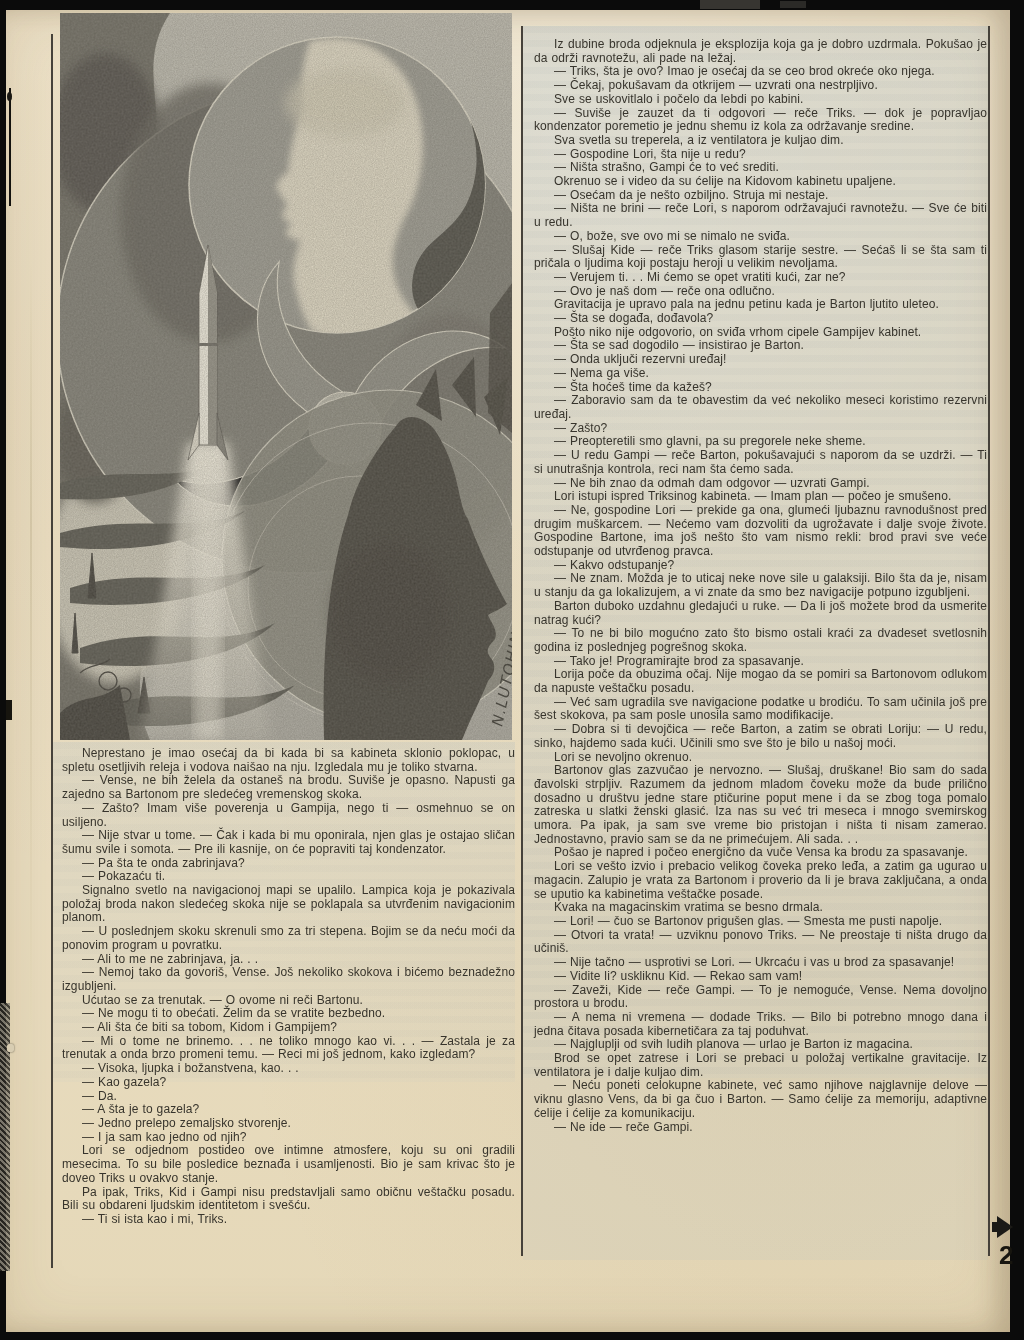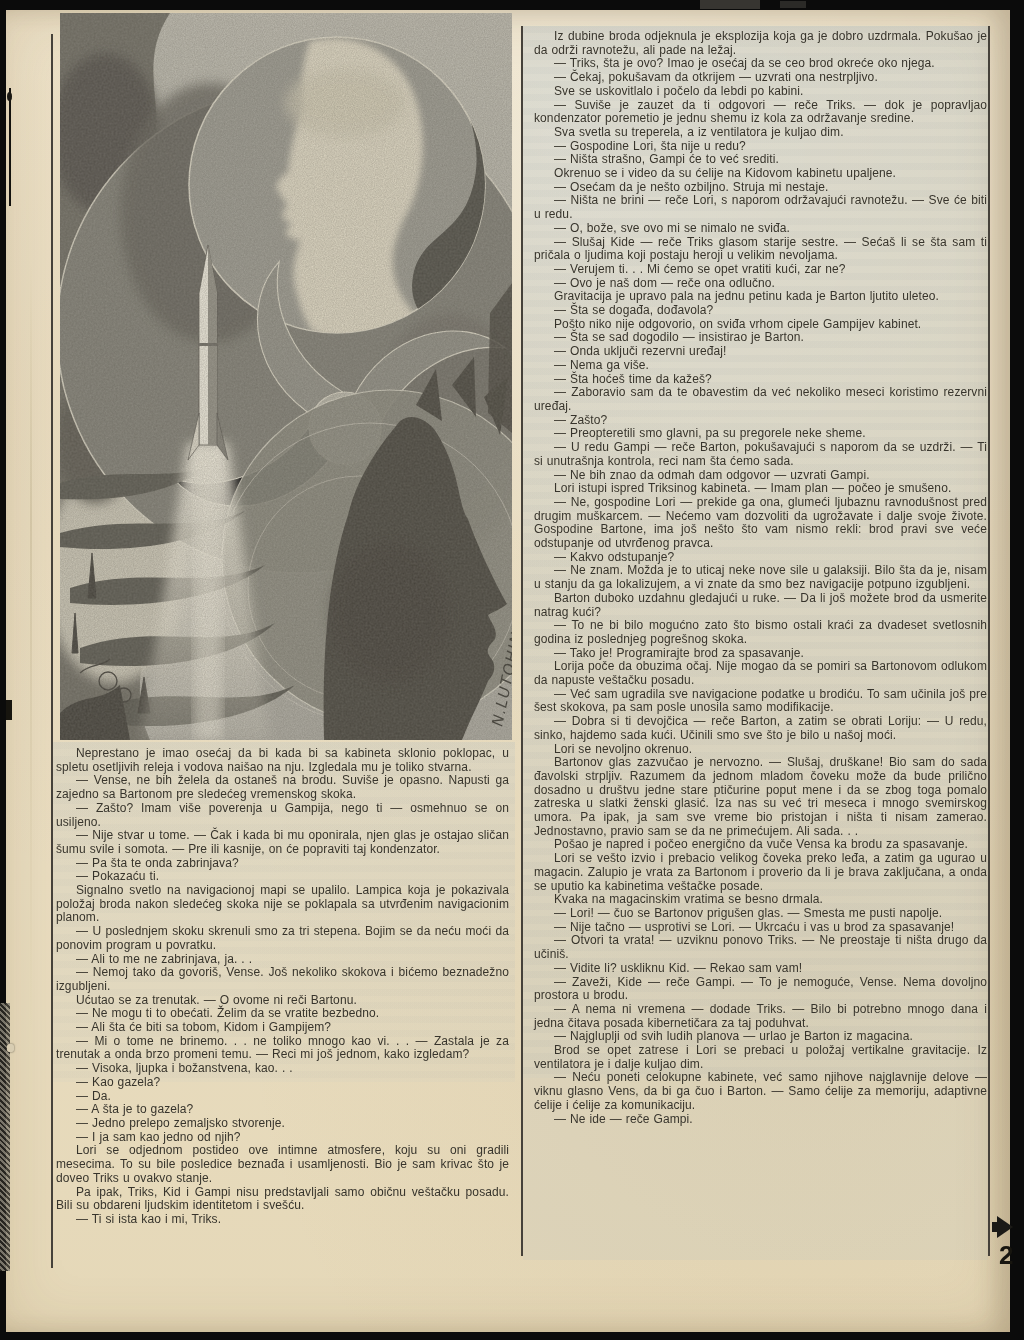--- a/index.html
+++ b/index.html
@@ -37,22 +37,22 @@
         linear-gradient(180deg, rgba(178,192,198,.32), rgba(178,192,198,.22));}
   .tint-right2{left:523px;top:1078px;width:465px;height:182px;background:rgba(178,192,198,.14);}
   .tint-left{left:53px;top:742px;width:462px;height:340px;
       background:
         repeating-linear-gradient(180deg, rgba(110,125,140,.03) 0 7px, rgba(0,0,0,0) 7px 13.7px),
         linear-gradient(180deg, rgba(178,192,198,.20), rgba(178,192,198,.08));}
   
   .col{position:absolute;width:453px;color:#37342c;font-size:12px;line-height:13.7px;
        text-align:justify;letter-spacing:.1px;word-spacing:.5px;}
   .col p{margin:0;text-indent:20px;}
-  .left-col{left:56px;top:747px;}
-  .right-col{left:534px;top:30px;}
+  .left-col{left:62px;top:747px;}
+  .right-col{left:534px;top:38px;}
   
   .illo{position:absolute;left:60px;top:13px;width:452px;height:727px;}
   
   .cont-arrow{position:absolute;left:997px;top:1216px;width:0;height:0;
       border-top:11px solid transparent;border-bottom:11px solid transparent;border-left:16px solid #1b1a17;}
   .cont-arrow-tail{position:absolute;left:992px;top:1222px;width:8px;height:10px;background:#1b1a17;}
   .page-num{position:absolute;left:999px;top:1240px;width:18px;height:26px;overflow:hidden;
       color:#17150f;font-size:26px;font-weight:bold;font-family:"Liberation Sans",sans-serif;}
 </style>
 </head>
@@ -277,22 +277,22 @@
       <p class="para">— Tako je! Programirajte brod za spasavanje.</p>
       <p class="para">Lorija poče da obuzima očaj. Nije mogao da se pomiri sa Bartonovom odlukom da napuste veštačku posadu.</p>
       <p class="para">— Već sam ugradila sve navigacione podatke u brodiću. To sam učinila još pre šest skokova, pa sam posle unosila samo modifikacije.</p>
       <p class="para">— Dobra si ti devojčica — reče Barton, a zatim se obrati Loriju: — U redu, sinko, hajdemo sada kući. Učinili smo sve što je bilo u našoj moći.</p>
       <p class="para">Lori se nevoljno okrenuo.</p>
       <p class="para">Bartonov glas zazvučao je nervozno. — Slušaj, druškane! Bio sam do sada đavolski strpljiv. Razumem da jednom mladom čoveku može da bude prilično dosadno u društvu jedne stare ptičurine poput mene i da se zbog toga pomalo zatreska u slatki ženski glasić. Iza nas su već tri meseca i mnogo svemirskog umora. Pa ipak, ja sam sve vreme bio pristojan i ništa ti nisam zamerao. Jednostavno, pravio sam se da ne primećujem. Ali sada. . .</p>
       <p class="para">Pošao je napred i počeo energično da vuče Vensa ka brodu za spasavanje.</p>
       <p class="para">Lori se vešto izvio i prebacio velikog čoveka preko leđa, a zatim ga ugurao u magacin. Zalupio je vrata za Bartonom i proverio da li je brava zaključana, a onda se uputio ka kabinetima veštačke posade.</p>
       <p class="para">Kvaka na magacinskim vratima se besno drmala.</p>
       <p class="para">— Lori! — čuo se Bartonov prigušen glas. — Smesta me pusti napolje.</p>
+      <p class="para">— Otvori ta vrata! — uzviknu ponovo Triks. — Ne preostaje ti ništa drugo da učiniš.</p>
       <p class="para">— Nije tačno — usprotivi se Lori. — Ukrcaću i vas u brod za spasavanje!</p>
-      <p class="para">— Otvori ta vrata! — uzviknu ponovo Triks. — Ne preostaje ti ništa drugo da učiniš.</p>
       <p class="para">— Vidite li? uskliknu Kid. — Rekao sam vam!</p>
       <p class="para">— Zaveži, Kide — reče Gampi. — To je nemoguće, Vense. Nema dovoljno prostora u brodu.</p>
       <p class="para">— A nema ni vremena — dodade Triks. — Bilo bi potrebno mnogo dana i jedna čitava posada kibernetičara za taj poduhvat.</p>
       <p class="para">— Najgluplji od svih ludih planova — urlao je Barton iz magacina.</p>
       <p class="para">Brod se opet zatrese i Lori se prebaci u položaj vertikalne gravitacije. Iz ventilatora je i dalje kuljao dim.</p>
       <p class="para">— Neću poneti celokupne kabinete, već samo njihove najglavnije delove — viknu glasno Vens, da bi ga čuo i Barton. — Samo ćelije za memoriju, adaptivne ćelije i ćelije za komunikaciju.</p>
       <p class="para">— Ne ide — reče Gampi.</p>
     </div>
 
   <div class="cont-arrow-tail"></div>

